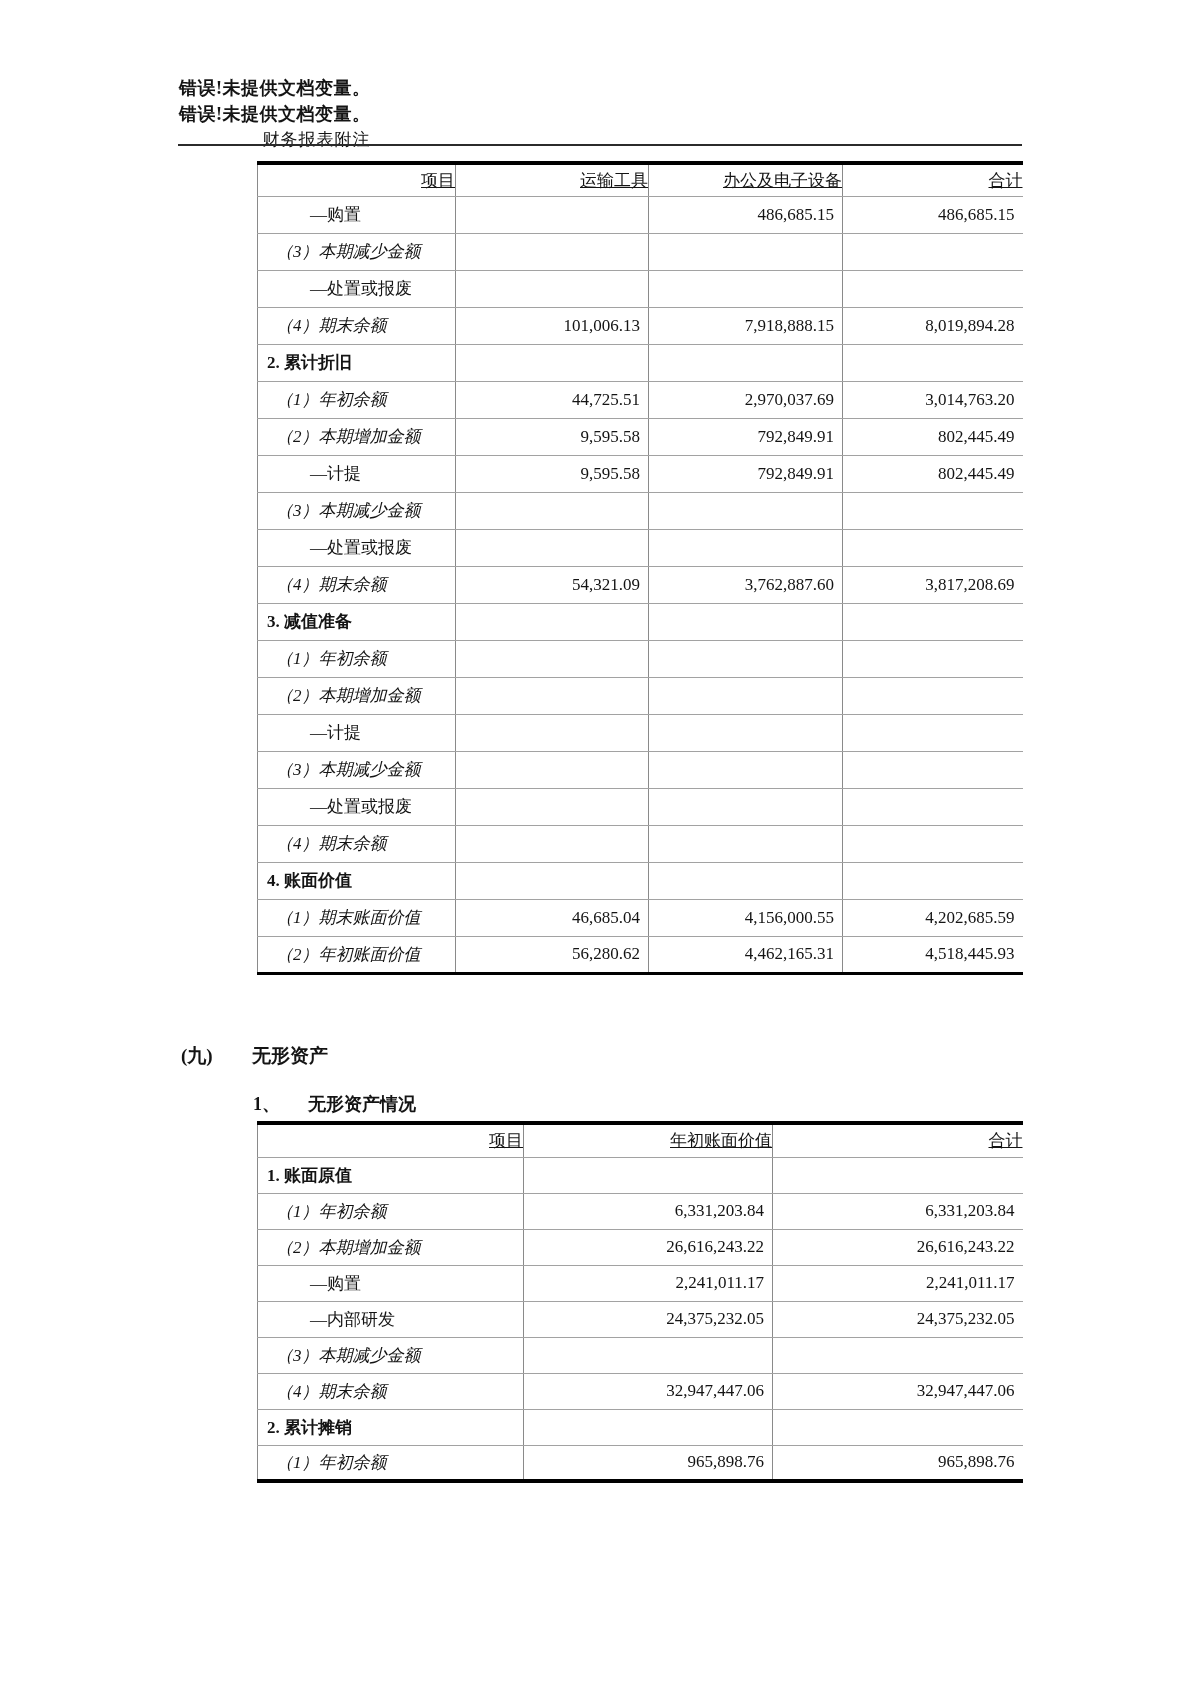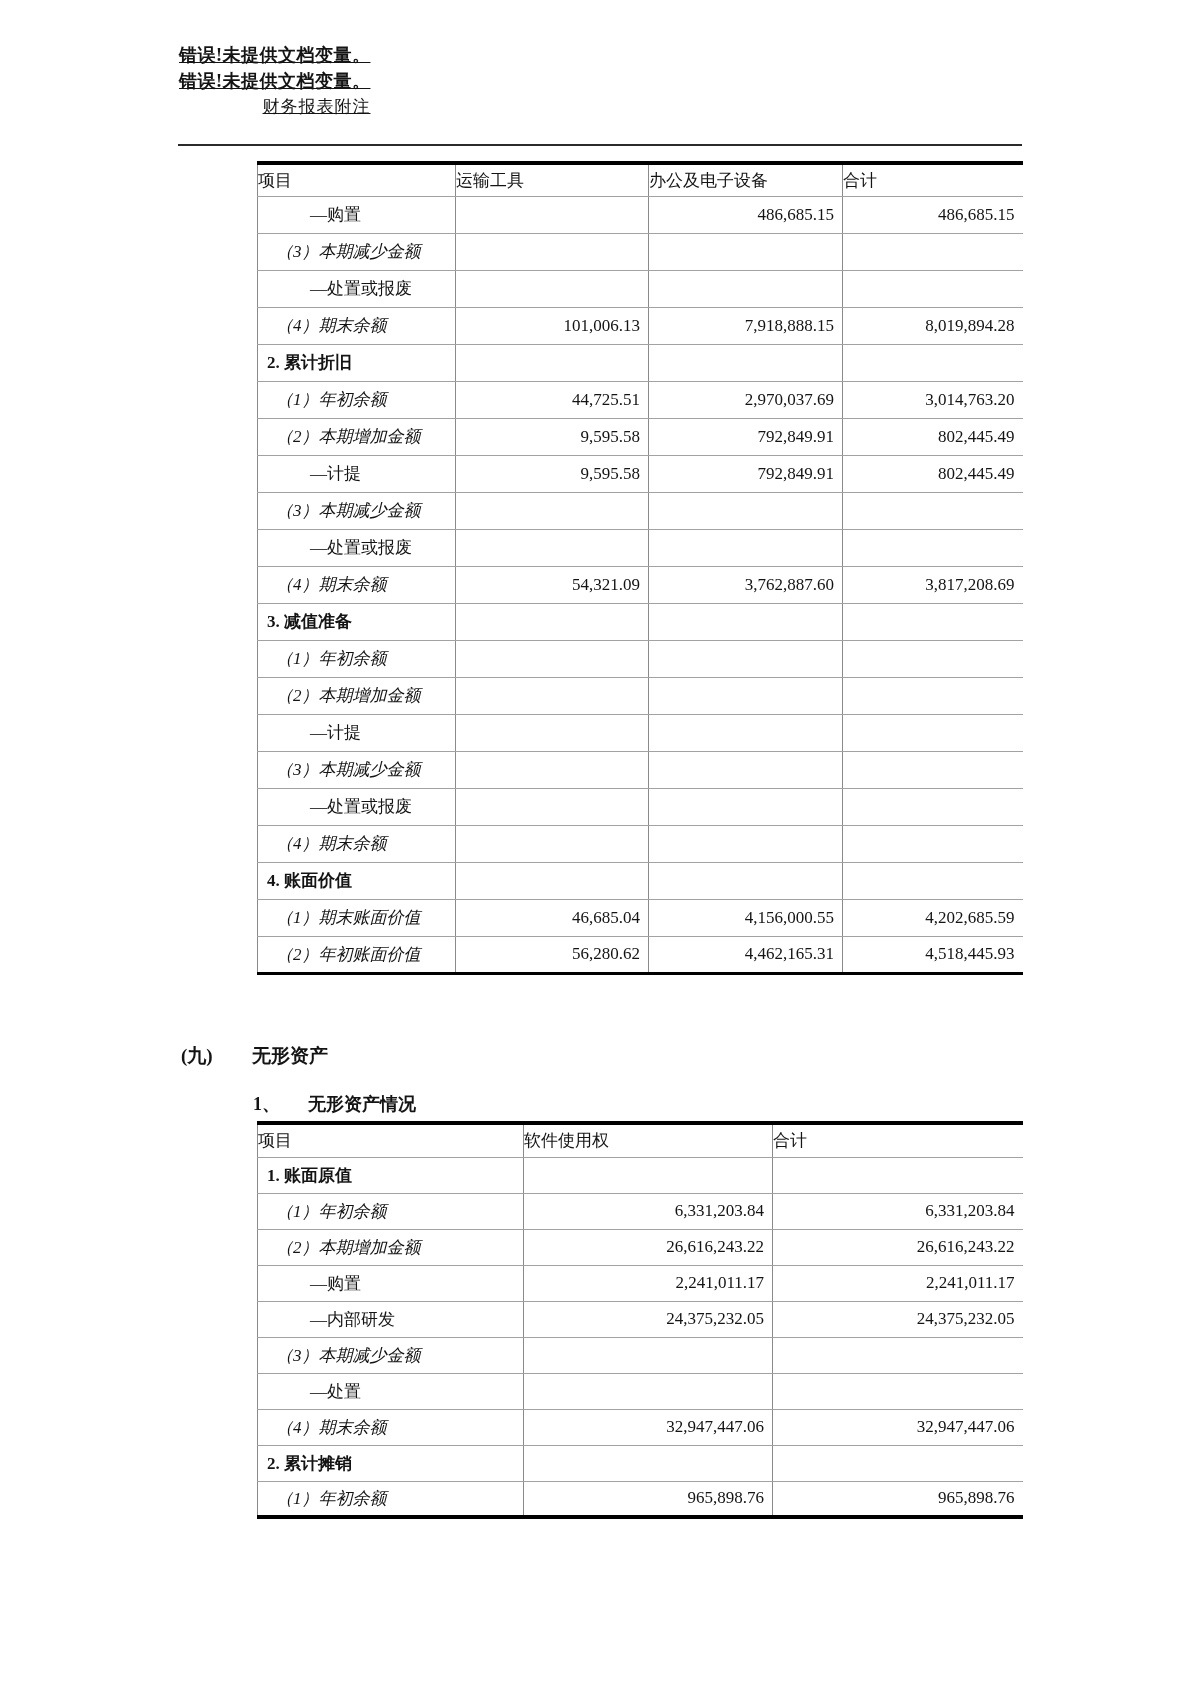--- a/index.html
+++ b/index.html
@@ -13,22 +13,21 @@
     height: 1696px;
     font-family: "Liberation Serif", "DejaVu Serif", serif;
     color: #141414;
     overflow: hidden;
   }
 
   
   .page-header {
     position: absolute;
     left: 179px;
-    top: 42px;
-    text-decoration: underline;
+    top: 75px;
   }
   .page-header .hdr-bold {
     font-weight: bold;
     font-size: 18px;
     line-height: 26px;
     letter-spacing: 0.5px;
   }
   .page-header .hdr-normal {
     font-weight: normal;
     font-size: 17px;
@@ -65,21 +64,21 @@
     border-bottom: 4px solid #000;
   }
   .fin-table th,
   .fin-table td {
     font-weight: normal;
     padding: 0;
     border-bottom: 1px solid #a2a2a2;
     white-space: nowrap;
     overflow: hidden;
   }
-  .fin-table th { text-align: left; }
+  .fin-table th { text-align: right; text-decoration: underline; }
   .fin-table th, .fin-table td.label { border-left: 1px solid #8a8a8a; }
   .fin-table td.num { border-left: 1px solid #8a8a8a; text-align: right; padding-right: 8px; }
   .fin-table tr > th:first-child { border-left: 1px solid #8a8a8a; }
   #fixed-assets-table thead tr { height: 33px; }
   #fixed-assets-table tbody tr { height: 37px; }
   #intangible-assets-table thead tr { height: 34px; }
   #intangible-assets-table tbody tr { height: 36px; }
   td.label.indent-0 { padding-left: 9px; font-weight: bold; }
   td.label.indent-1 { padding-left: 18px; font-style: italic; }
   td.label.indent-2 { padding-left: 52px; }
@@ -273,21 +272,21 @@
 
 <table class="fin-table" id="intangible-assets-table">
   <colgroup>
     <col style="width:266px">
       <col style="width:249px">
       <col style="width:250px">
   </colgroup>
   <thead>
     <tr>
       <th>项目</th>
-      <th>软件使用权</th>
+      <th>年初账面价值</th>
       <th>合计</th>
     </tr>
   </thead>
   <tbody>
       <tr>
         <td class="label indent-0">1. 账面原值</td>
         <td class="num"></td>
         <td class="num"></td>
       </tr>
       <tr>
@@ -309,25 +308,20 @@
         <td class="label indent-2">—内部研发</td>
         <td class="num">24,375,232.05</td>
         <td class="num">24,375,232.05</td>
       </tr>
       <tr>
         <td class="label indent-1">（3）本期减少金额</td>
         <td class="num"></td>
         <td class="num"></td>
       </tr>
       <tr>
-        <td class="label indent-2">—处置</td>
-        <td class="num"></td>
-        <td class="num"></td>
-      </tr>
-      <tr>
         <td class="label indent-1">（4）期末余额</td>
         <td class="num">32,947,447.06</td>
         <td class="num">32,947,447.06</td>
       </tr>
       <tr>
         <td class="label indent-0">2. 累计摊销</td>
         <td class="num"></td>
         <td class="num"></td>
       </tr>
       <tr>

